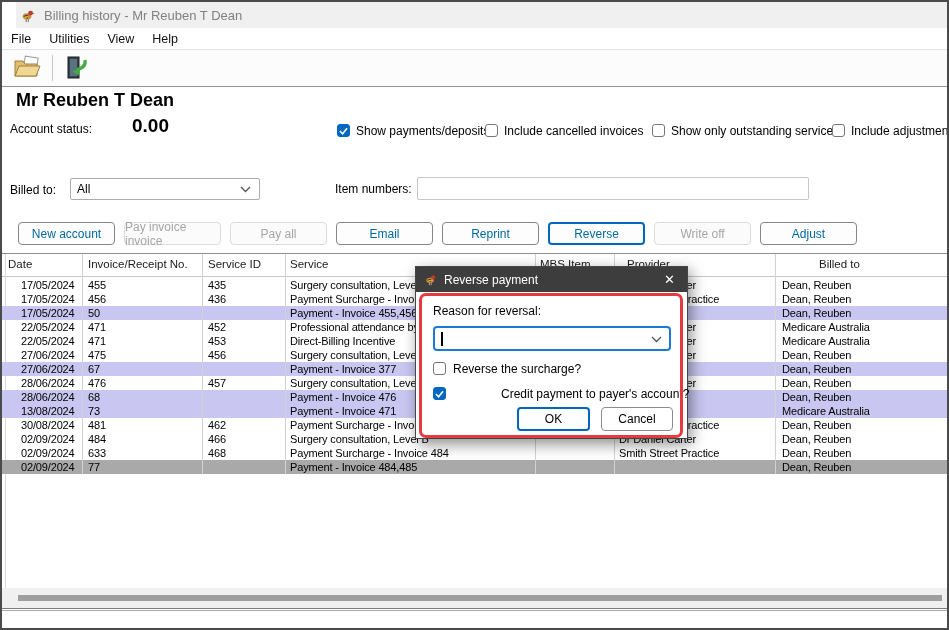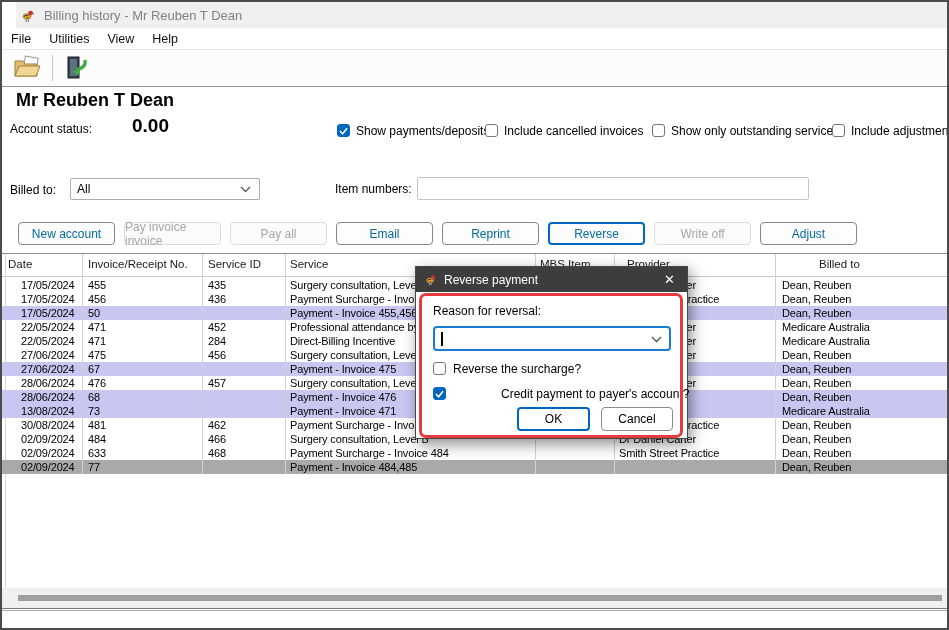--- a/index.html
+++ b/index.html
@@ -216,40 +216,40 @@
         <span class="c-inv">471</span>
         <span class="c-sid">452</span>
         <span class="c-svc">Professional attendance by a GP</span>
         <span class="c-mbs"></span>
         <span class="c-prov">Dr Daniel Carter</span>
         <span class="c-bill">Medicare Australia</span>
       </div>
       <div class="grid-row">
         <span class="c-date">22/05/2024</span>
         <span class="c-inv">471</span>
-        <span class="c-sid">284</span>
+        <span class="c-sid">453</span>
         <span class="c-svc">Direct-Billing Incentive</span>
         <span class="c-mbs"></span>
         <span class="c-prov">Dr Daniel Carter</span>
         <span class="c-bill">Medicare Australia</span>
       </div>
       <div class="grid-row">
         <span class="c-date">27/06/2024</span>
         <span class="c-inv">475</span>
         <span class="c-sid">456</span>
         <span class="c-svc">Surgery consultation, Level B</span>
         <span class="c-mbs"></span>
         <span class="c-prov">Dr Daniel Carter</span>
         <span class="c-bill">Dean, Reuben</span>
       </div>
       <div class="grid-row payment">
         <span class="c-date">27/06/2024</span>
         <span class="c-inv">67</span>
         <span class="c-sid"></span>
-        <span class="c-svc">Payment - Invoice 475</span>
+        <span class="c-svc">Payment - Invoice 377</span>
         <span class="c-mbs"></span>
         <span class="c-prov"></span>
         <span class="c-bill">Dean, Reuben</span>
       </div>
       <div class="grid-row">
         <span class="c-date">28/06/2024</span>
         <span class="c-inv">476</span>
         <span class="c-sid">457</span>
         <span class="c-svc">Surgery consultation, Level B</span>
         <span class="c-mbs"></span>

